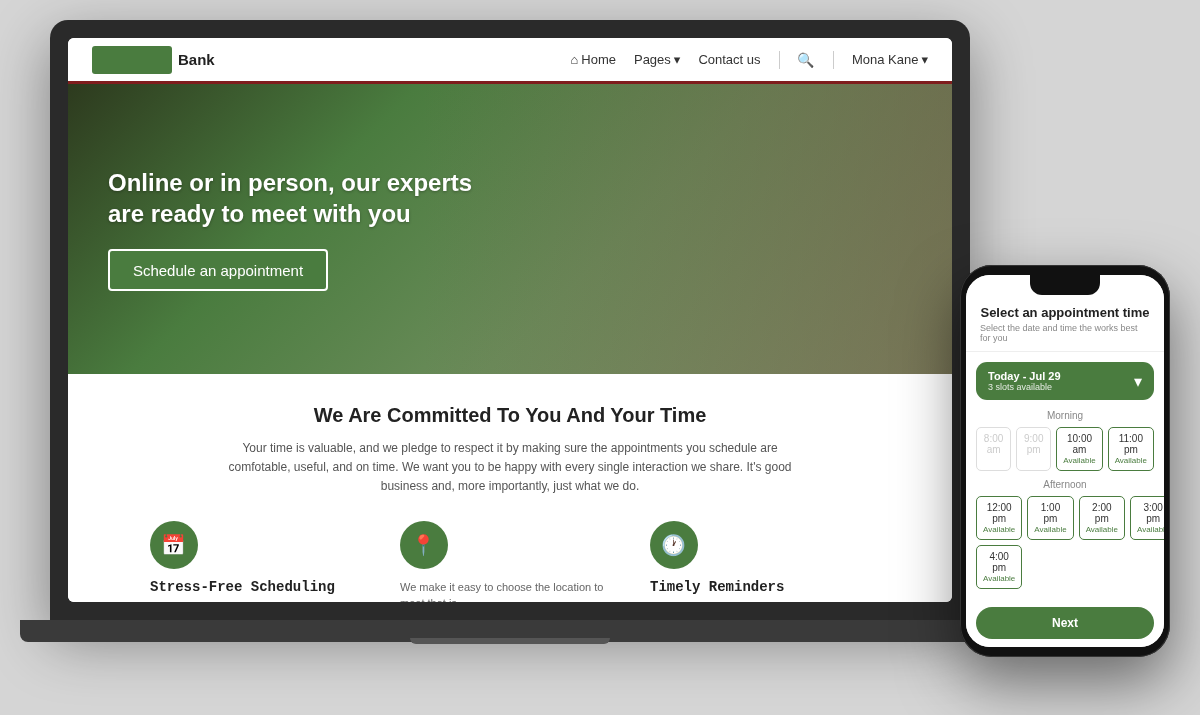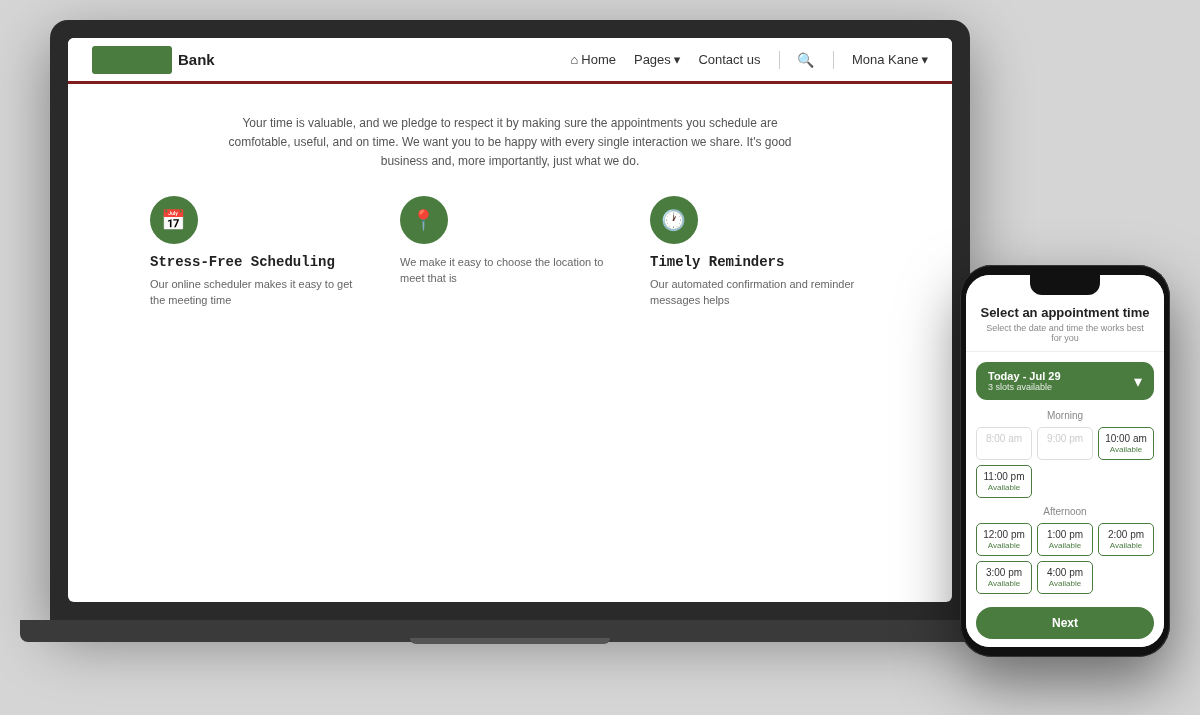--- a/index.html
+++ b/index.html
@@ -273,21 +273,20 @@
       font-size: 13px;
       font-weight: 700;
       color: #222;
       text-align: center;
       margin-bottom: 3px;
     }
 
     .phone-subtitle {
       font-size: 9px;
       color: #888;
-      text-align: center;
     }
 
     .phone-body-content {
       flex: 1;
       overflow: hidden;
       padding: 10px 10px 0;
     }
 
     .date-selector {
       background: #4a7c3f;
@@ -312,21 +311,21 @@
 
     .section-label {
       font-size: 10px;
       color: #888;
       text-align: center;
       margin: 8px 0 6px;
     }
 
     .time-grid {
       display: grid;
-      grid-template-columns: 1fr 1fr 1fr;
+      grid-template-columns: 1fr 1fr 1fr 1fr;
       gap: 5px;
       margin-bottom: 6px;
     }
 
     .time-slot {
       border: 1px solid #ddd;
       border-radius: 5px;
       padding: 5px 6px;
       text-align: center;
       font-size: 9px;
@@ -404,22 +403,28 @@
             <div class="nav-divider"></div>
             <span style="font-size:14px;">🔍</span>
             <div class="nav-divider"></div>
             <span class="nav-link">
               <span>Mona Kane</span>
               <span>▾</span>
             </span>
           </div>
         </nav>
 
+        <div class="hero">
+          <div class="hero-overlay"></div>
+          <h1 class="hero-title">Online or in person, our experts are ready to meet with you</h1>
+          <button class="hero-btn">Schedule an appointment</button>
+        </div>
 
         <div class="site-content">
+          <h2 class="content-title">We Are Committed To You And Your Time</h2>
           <p class="content-text">Your time is valuable, and we pledge to respect it by making sure the appointments you schedule are comfotable, useful, and on time. We want you to be happy with every single interaction we share. It's good business and, more importantly, just what we do.</p>
           <div class="features">
             <div class="feature">
               <div class="feature-icon">📅</div>
               <div class="feature-title">Stress-Free Scheduling</div>
               <div class="feature-text">Our online scheduler makes it easy to get the meeting time</div>
             </div>
             <div class="feature">
               <div class="feature-icon">📍</div>
               <div class="feature-text">We make it easy to choose the location to meet that is</div>

